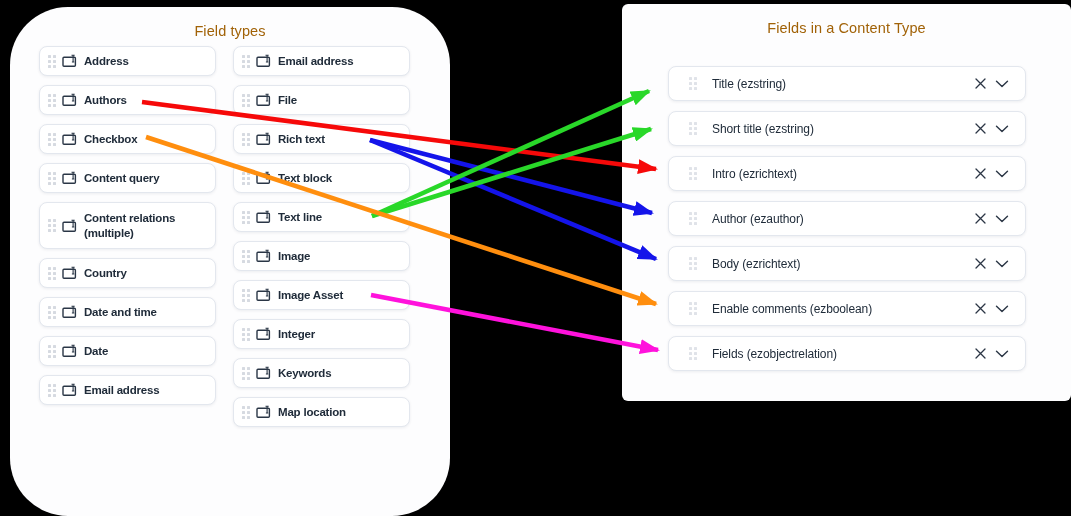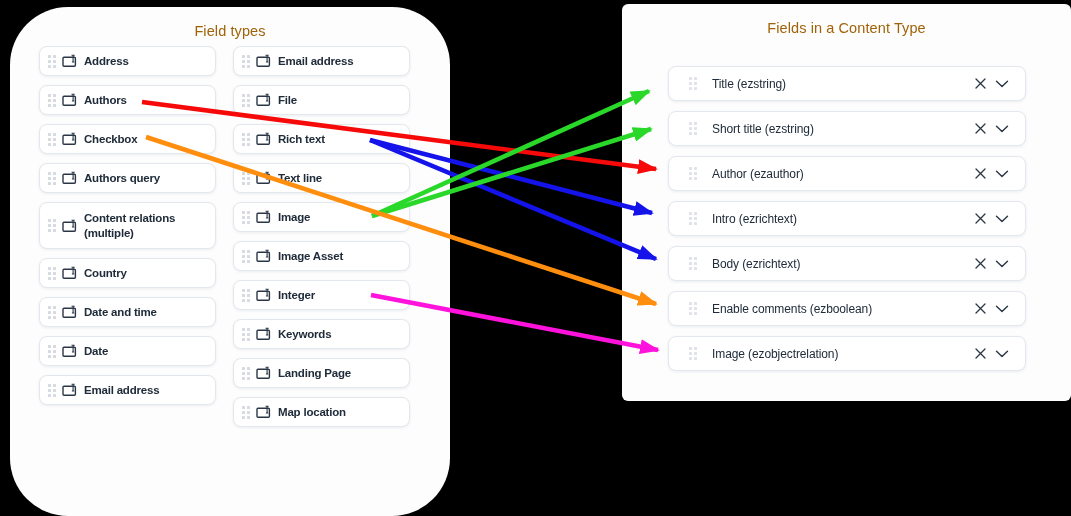--- a/index.html
+++ b/index.html
@@ -113,21 +113,21 @@
               <i></i>
               <i></i>
               <i></i>
             </span>
             <span class="ficon">
               <svg width="16" height="14" viewBox="0 0 16 14">
                 <rect x="1" y="3.2" width="12.4" height="9" rx="1" fill="none" stroke="#2a3646" stroke-width="1.4"></rect>
                 <path d="M11.1 1.2 V8 M9.5 1.2 H12.7 M9.9 8 H12.3" fill="none" stroke="#2a3646" stroke-width="1.1"></path>
               </svg>
             </span>
-            <span class="label">Authors query</span>
+            <span class="label">Content query</span>
           </div>
           <div class="card wrap">
             <span class="handle">
               <i></i>
               <i></i>
               <i></i>
               <i></i>
               <i></i>
               <i></i>
             </span>
@@ -268,20 +268,37 @@
               <i></i>
               <i></i>
               <i></i>
             </span>
             <span class="ficon">
               <svg width="16" height="14" viewBox="0 0 16 14">
                 <rect x="1" y="3.2" width="12.4" height="9" rx="1" fill="none" stroke="#2a3646" stroke-width="1.4"></rect>
                 <path d="M11.1 1.2 V8 M9.5 1.2 H12.7 M9.9 8 H12.3" fill="none" stroke="#2a3646" stroke-width="1.1"></path>
               </svg>
             </span>
+            <span class="label">Text block</span>
+          </div>
+          <div class="card">
+            <span class="handle">
+              <i></i>
+              <i></i>
+              <i></i>
+              <i></i>
+              <i></i>
+              <i></i>
+            </span>
+            <span class="ficon">
+              <svg width="16" height="14" viewBox="0 0 16 14">
+                <rect x="1" y="3.2" width="12.4" height="9" rx="1" fill="none" stroke="#2a3646" stroke-width="1.4"></rect>
+                <path d="M11.1 1.2 V8 M9.5 1.2 H12.7 M9.9 8 H12.3" fill="none" stroke="#2a3646" stroke-width="1.1"></path>
+              </svg>
+            </span>
             <span class="label">Text line</span>
           </div>
           <div class="card">
             <span class="handle">
               <i></i>
               <i></i>
               <i></i>
               <i></i>
               <i></i>
               <i></i>
@@ -337,37 +354,20 @@
               <i></i>
               <i></i>
             </span>
             <span class="ficon">
               <svg width="16" height="14" viewBox="0 0 16 14">
                 <rect x="1" y="3.2" width="12.4" height="9" rx="1" fill="none" stroke="#2a3646" stroke-width="1.4"></rect>
                 <path d="M11.1 1.2 V8 M9.5 1.2 H12.7 M9.9 8 H12.3" fill="none" stroke="#2a3646" stroke-width="1.1"></path>
               </svg>
             </span>
             <span class="label">Keywords</span>
-          </div>
-          <div class="card">
-            <span class="handle">
-              <i></i>
-              <i></i>
-              <i></i>
-              <i></i>
-              <i></i>
-              <i></i>
-            </span>
-            <span class="ficon">
-              <svg width="16" height="14" viewBox="0 0 16 14">
-                <rect x="1" y="3.2" width="12.4" height="9" rx="1" fill="none" stroke="#2a3646" stroke-width="1.4"></rect>
-                <path d="M11.1 1.2 V8 M9.5 1.2 H12.7 M9.9 8 H12.3" fill="none" stroke="#2a3646" stroke-width="1.1"></path>
-              </svg>
-            </span>
-            <span class="label">Landing Page</span>
           </div>
           <div class="card">
             <span class="handle">
               <i></i>
               <i></i>
               <i></i>
               <i></i>
               <i></i>
               <i></i>
             </span>
@@ -430,20 +430,41 @@
         </div>
         <div class="rowc">
           <span class="handle">
             <i></i>
             <i></i>
             <i></i>
             <i></i>
             <i></i>
             <i></i>
           </span>
+          <span class="rlabel">Intro (ezrichtext)</span>
+          <span class="ibtn">
+            <svg width="13" height="13" viewBox="0 0 13 13">
+              <path d="M2 2 L11 11 M11 2 L2 11" stroke="#2b3645" stroke-width="1.3" stroke-linecap="round"></path>
+            </svg>
+          </span>
+          <span class="ibtn">
+            <svg width="14" height="8" viewBox="0 0 14 8">
+              <path d="M1.5 1.2 L7 6.6 L12.5 1.2" fill="none" stroke="#2b3645" stroke-width="1.4" stroke-linecap="round" stroke-linejoin="round"></path>
+            </svg>
+          </span>
+        </div>
+        <div class="rowc">
+          <span class="handle">
+            <i></i>
+            <i></i>
+            <i></i>
+            <i></i>
+            <i></i>
+            <i></i>
+          </span>
           <span class="rlabel">Author (ezauthor)</span>
           <span class="ibtn">
             <svg width="13" height="13" viewBox="0 0 13 13">
               <path d="M2 2 L11 11 M11 2 L2 11" stroke="#2b3645" stroke-width="1.3" stroke-linecap="round"></path>
             </svg>
           </span>
           <span class="ibtn">
             <svg width="14" height="8" viewBox="0 0 14 8">
               <path d="M1.5 1.2 L7 6.6 L12.5 1.2" fill="none" stroke="#2b3645" stroke-width="1.4" stroke-linecap="round" stroke-linejoin="round"></path>
             </svg>
@@ -451,41 +472,20 @@
         </div>
         <div class="rowc">
           <span class="handle">
             <i></i>
             <i></i>
             <i></i>
             <i></i>
             <i></i>
             <i></i>
           </span>
-          <span class="rlabel">Intro (ezrichtext)</span>
-          <span class="ibtn">
-            <svg width="13" height="13" viewBox="0 0 13 13">
-              <path d="M2 2 L11 11 M11 2 L2 11" stroke="#2b3645" stroke-width="1.3" stroke-linecap="round"></path>
-            </svg>
-          </span>
-          <span class="ibtn">
-            <svg width="14" height="8" viewBox="0 0 14 8">
-              <path d="M1.5 1.2 L7 6.6 L12.5 1.2" fill="none" stroke="#2b3645" stroke-width="1.4" stroke-linecap="round" stroke-linejoin="round"></path>
-            </svg>
-          </span>
-        </div>
-        <div class="rowc">
-          <span class="handle">
-            <i></i>
-            <i></i>
-            <i></i>
-            <i></i>
-            <i></i>
-            <i></i>
-          </span>
           <span class="rlabel">Body (ezrichtext)</span>
           <span class="ibtn">
             <svg width="13" height="13" viewBox="0 0 13 13">
               <path d="M2 2 L11 11 M11 2 L2 11" stroke="#2b3645" stroke-width="1.3" stroke-linecap="round"></path>
             </svg>
           </span>
           <span class="ibtn">
             <svg width="14" height="8" viewBox="0 0 14 8">
               <path d="M1.5 1.2 L7 6.6 L12.5 1.2" fill="none" stroke="#2b3645" stroke-width="1.4" stroke-linecap="round" stroke-linejoin="round"></path>
             </svg>
@@ -514,21 +514,21 @@
         </div>
         <div class="rowc">
           <span class="handle">
             <i></i>
             <i></i>
             <i></i>
             <i></i>
             <i></i>
             <i></i>
           </span>
-          <span class="rlabel">Image (ezobjectrelation)</span>
+          <span class="rlabel">Fields (ezobjectrelation)</span>
           <span class="ibtn">
             <svg width="13" height="13" viewBox="0 0 13 13">
               <path d="M2 2 L11 11 M11 2 L2 11" stroke="#2b3645" stroke-width="1.3" stroke-linecap="round"></path>
             </svg>
           </span>
           <span class="ibtn">
             <svg width="14" height="8" viewBox="0 0 14 8">
               <path d="M1.5 1.2 L7 6.6 L12.5 1.2" fill="none" stroke="#2b3645" stroke-width="1.4" stroke-linecap="round" stroke-linejoin="round"></path>
             </svg>
           </span>

